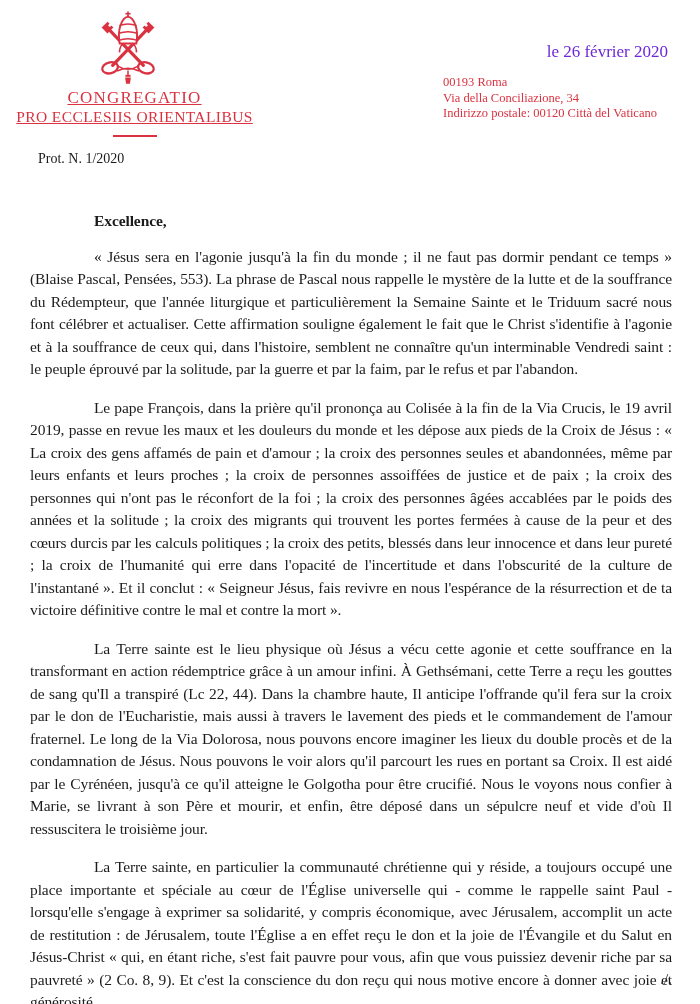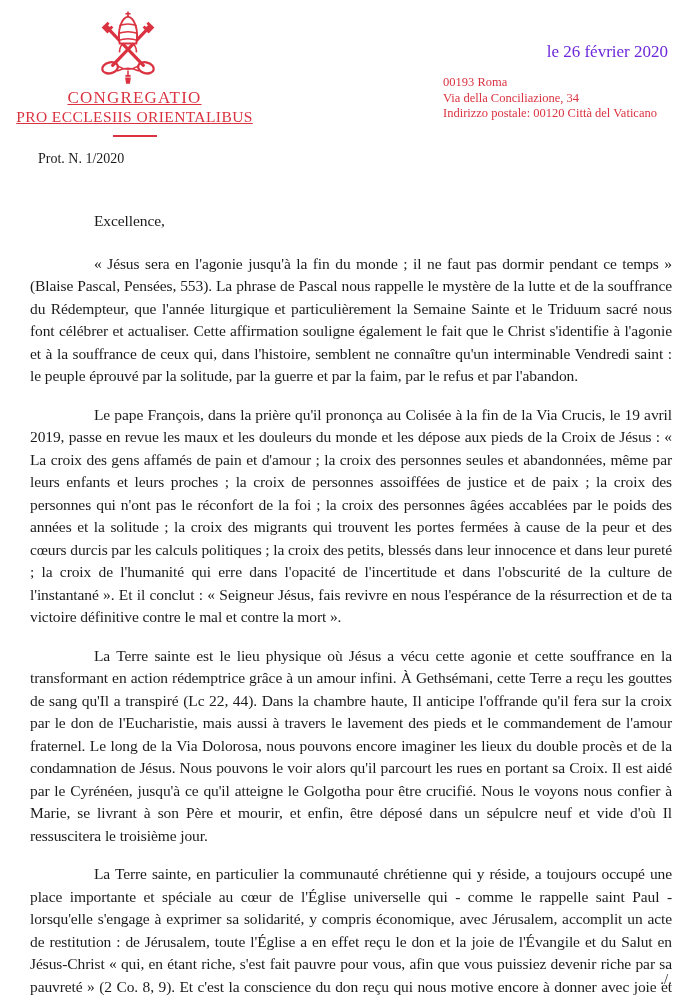--- a/index.html
+++ b/index.html
@@ -30,21 +30,21 @@
     color:#da3240; font-size:12.5px; line-height:15.5px; text-align:left;
   }
   .prot { position:absolute; left:38px; top:151px; font-size:14px; }
 
   
   .letter-body {
     position:absolute; left:30px; top:210px; width:642px;
     font-size:15.5px; line-height:22.5px; text-align:justify;
     letter-spacing:-0.1px;
   }
-  .salutation { margin:0 0 20px; text-indent:64px; }
+  .salutation { margin:0 0 13px; text-indent:64px;font-weight:bold; }
   p.para { margin:0 0 16px; text-indent:64px; }
   .it { }
   .cont-mark { position:absolute; right:28px; top:971px; font-size:15px; color:#2a2a2a; }
 </style>
 </head>
 <body>
 
 <div class="page">
 
   <svg class="crest" viewBox="0 0 100 118" aria-hidden="true">

